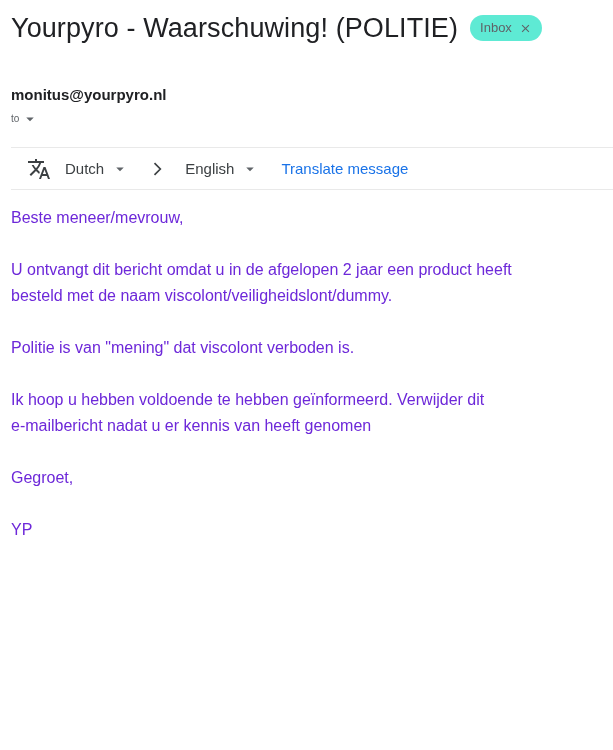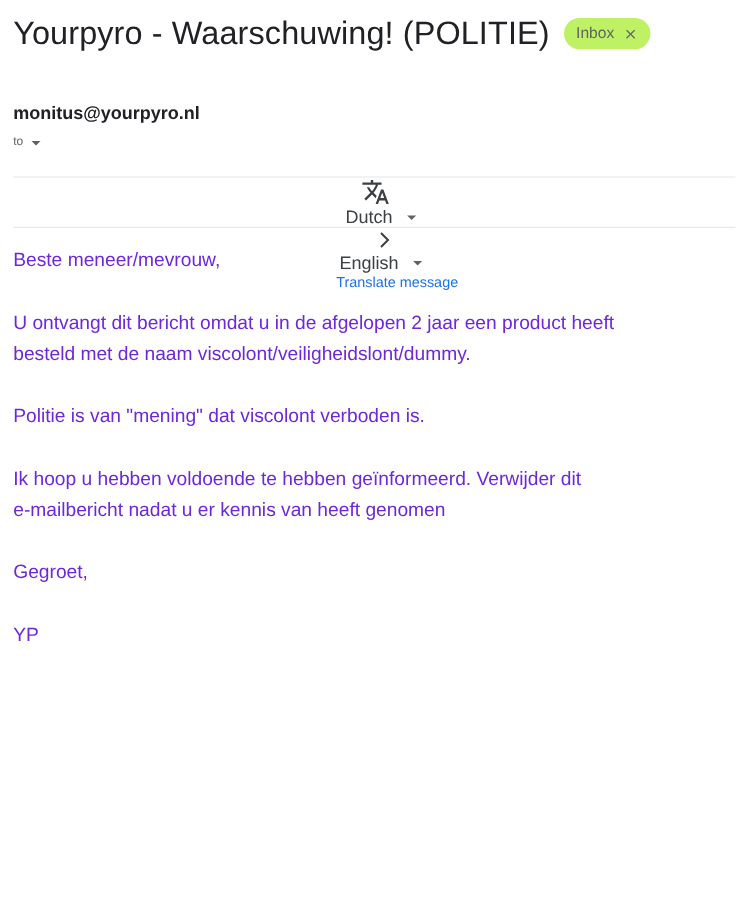--- a/index.html
+++ b/index.html
@@ -31,21 +31,21 @@
     line-height: 36px;
     color: #202124;
     margin: 0;
     white-space: nowrap;
     letter-spacing: 0.1px;
   }
   .chip {
     display: inline-flex;
     align-items: center;
     gap: 7px;
-    background: #bef264;
+    background: #5eead4;
     color: #5f6368;
     border-radius: 13px;
     padding: 5px 10px;
     font-size: 13px;
     line-height: 16px;
     flex: none;
   }
   .chip .x-icon { display: inline-flex; cursor: pointer; }
   .sender {
     margin-top: 40px;
@@ -66,39 +66,38 @@
   }
   
   .translate-bar {
     margin-top: 19px;
     height: 43px;
     display: flex;
     align-items: center;
     border-top: 1px solid #e9e9e9;
     border-bottom: 1px solid #e9e9e9;
     padding-left: 16px;
-    flex-direction: column;
   }
   .translate-bar .t-icon { display: inline-flex; margin-right: 14px; }
   .lang-btn {
     display: inline-flex;
     align-items: center;
     gap: 7px;
     font-size: 15px;
     color: #3c4043;
     cursor: pointer;
     background: none;
     border: none;
     padding: 0;
     font-family: inherit;
   }
   .chev { display: inline-flex; margin: 0 18px; }
   .translate-link {
     margin-left: 22px;
-    font-size: 12px;
+    font-size: 15px;
     font-weight: 500;
     color: #1a73e8;
     text-decoration: none;
     cursor: pointer;
   }
   
   .email-body {
     padding-top: 15px;
     font-size: 16px;
     line-height: 26px;

